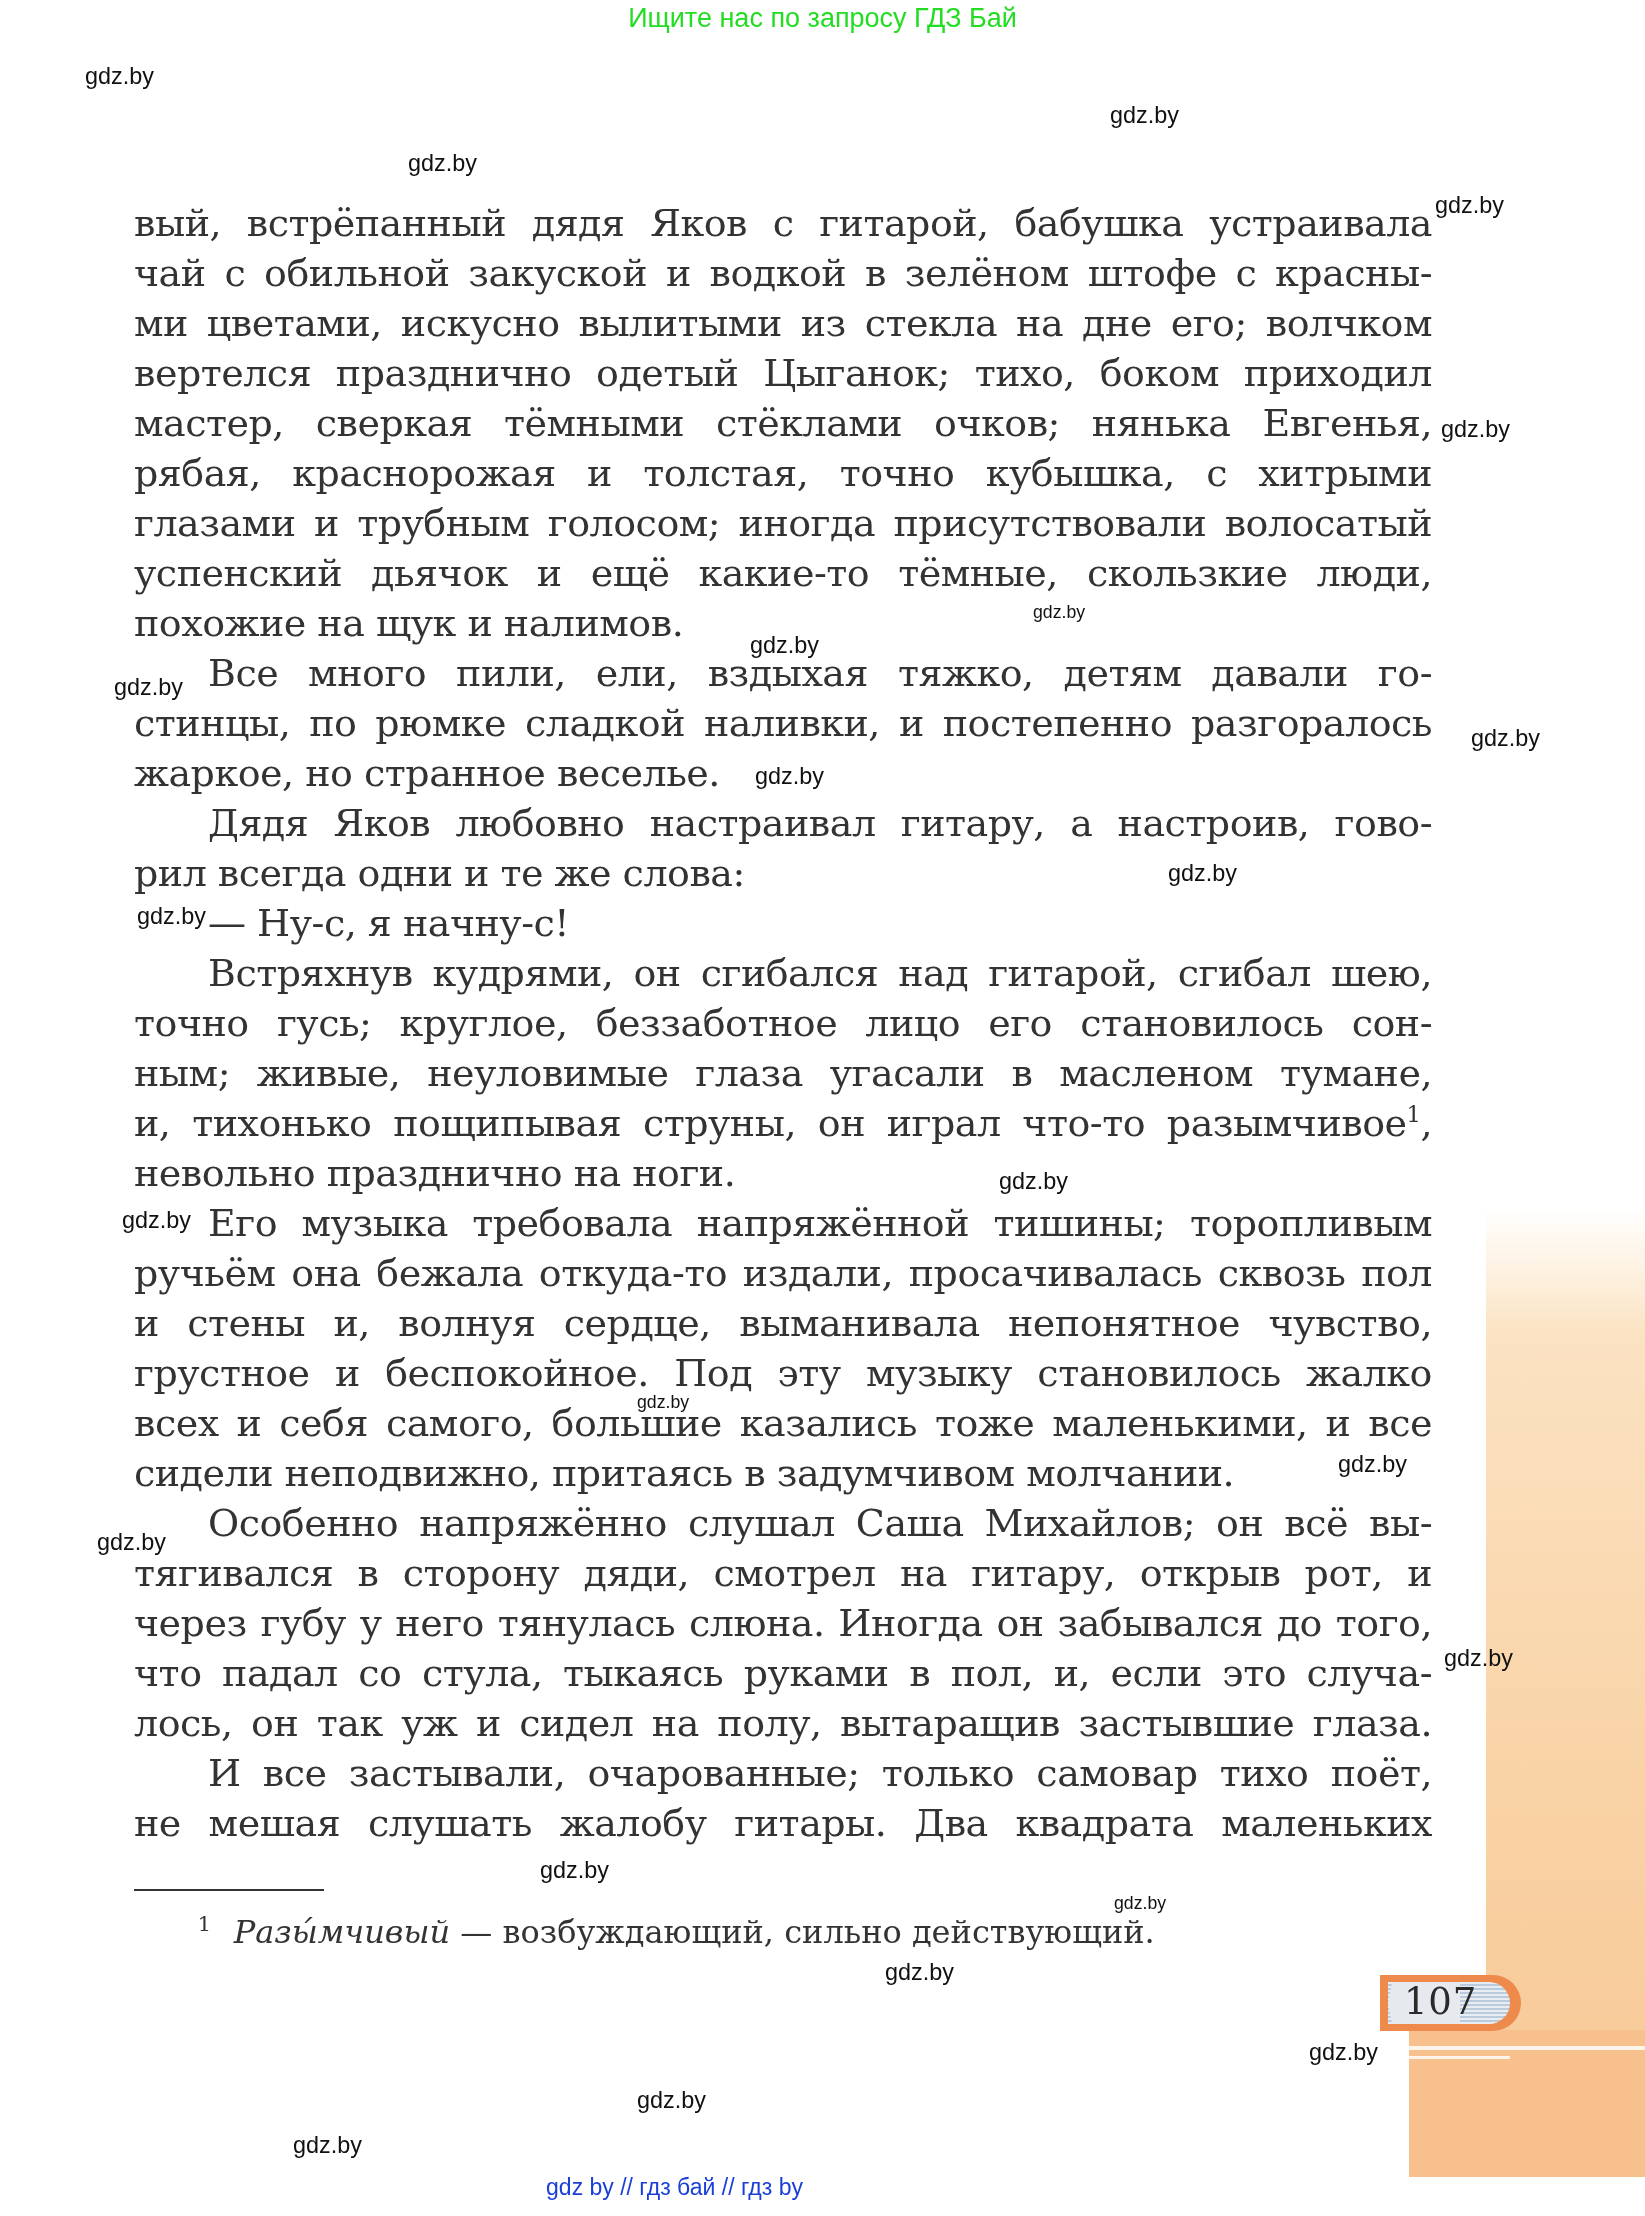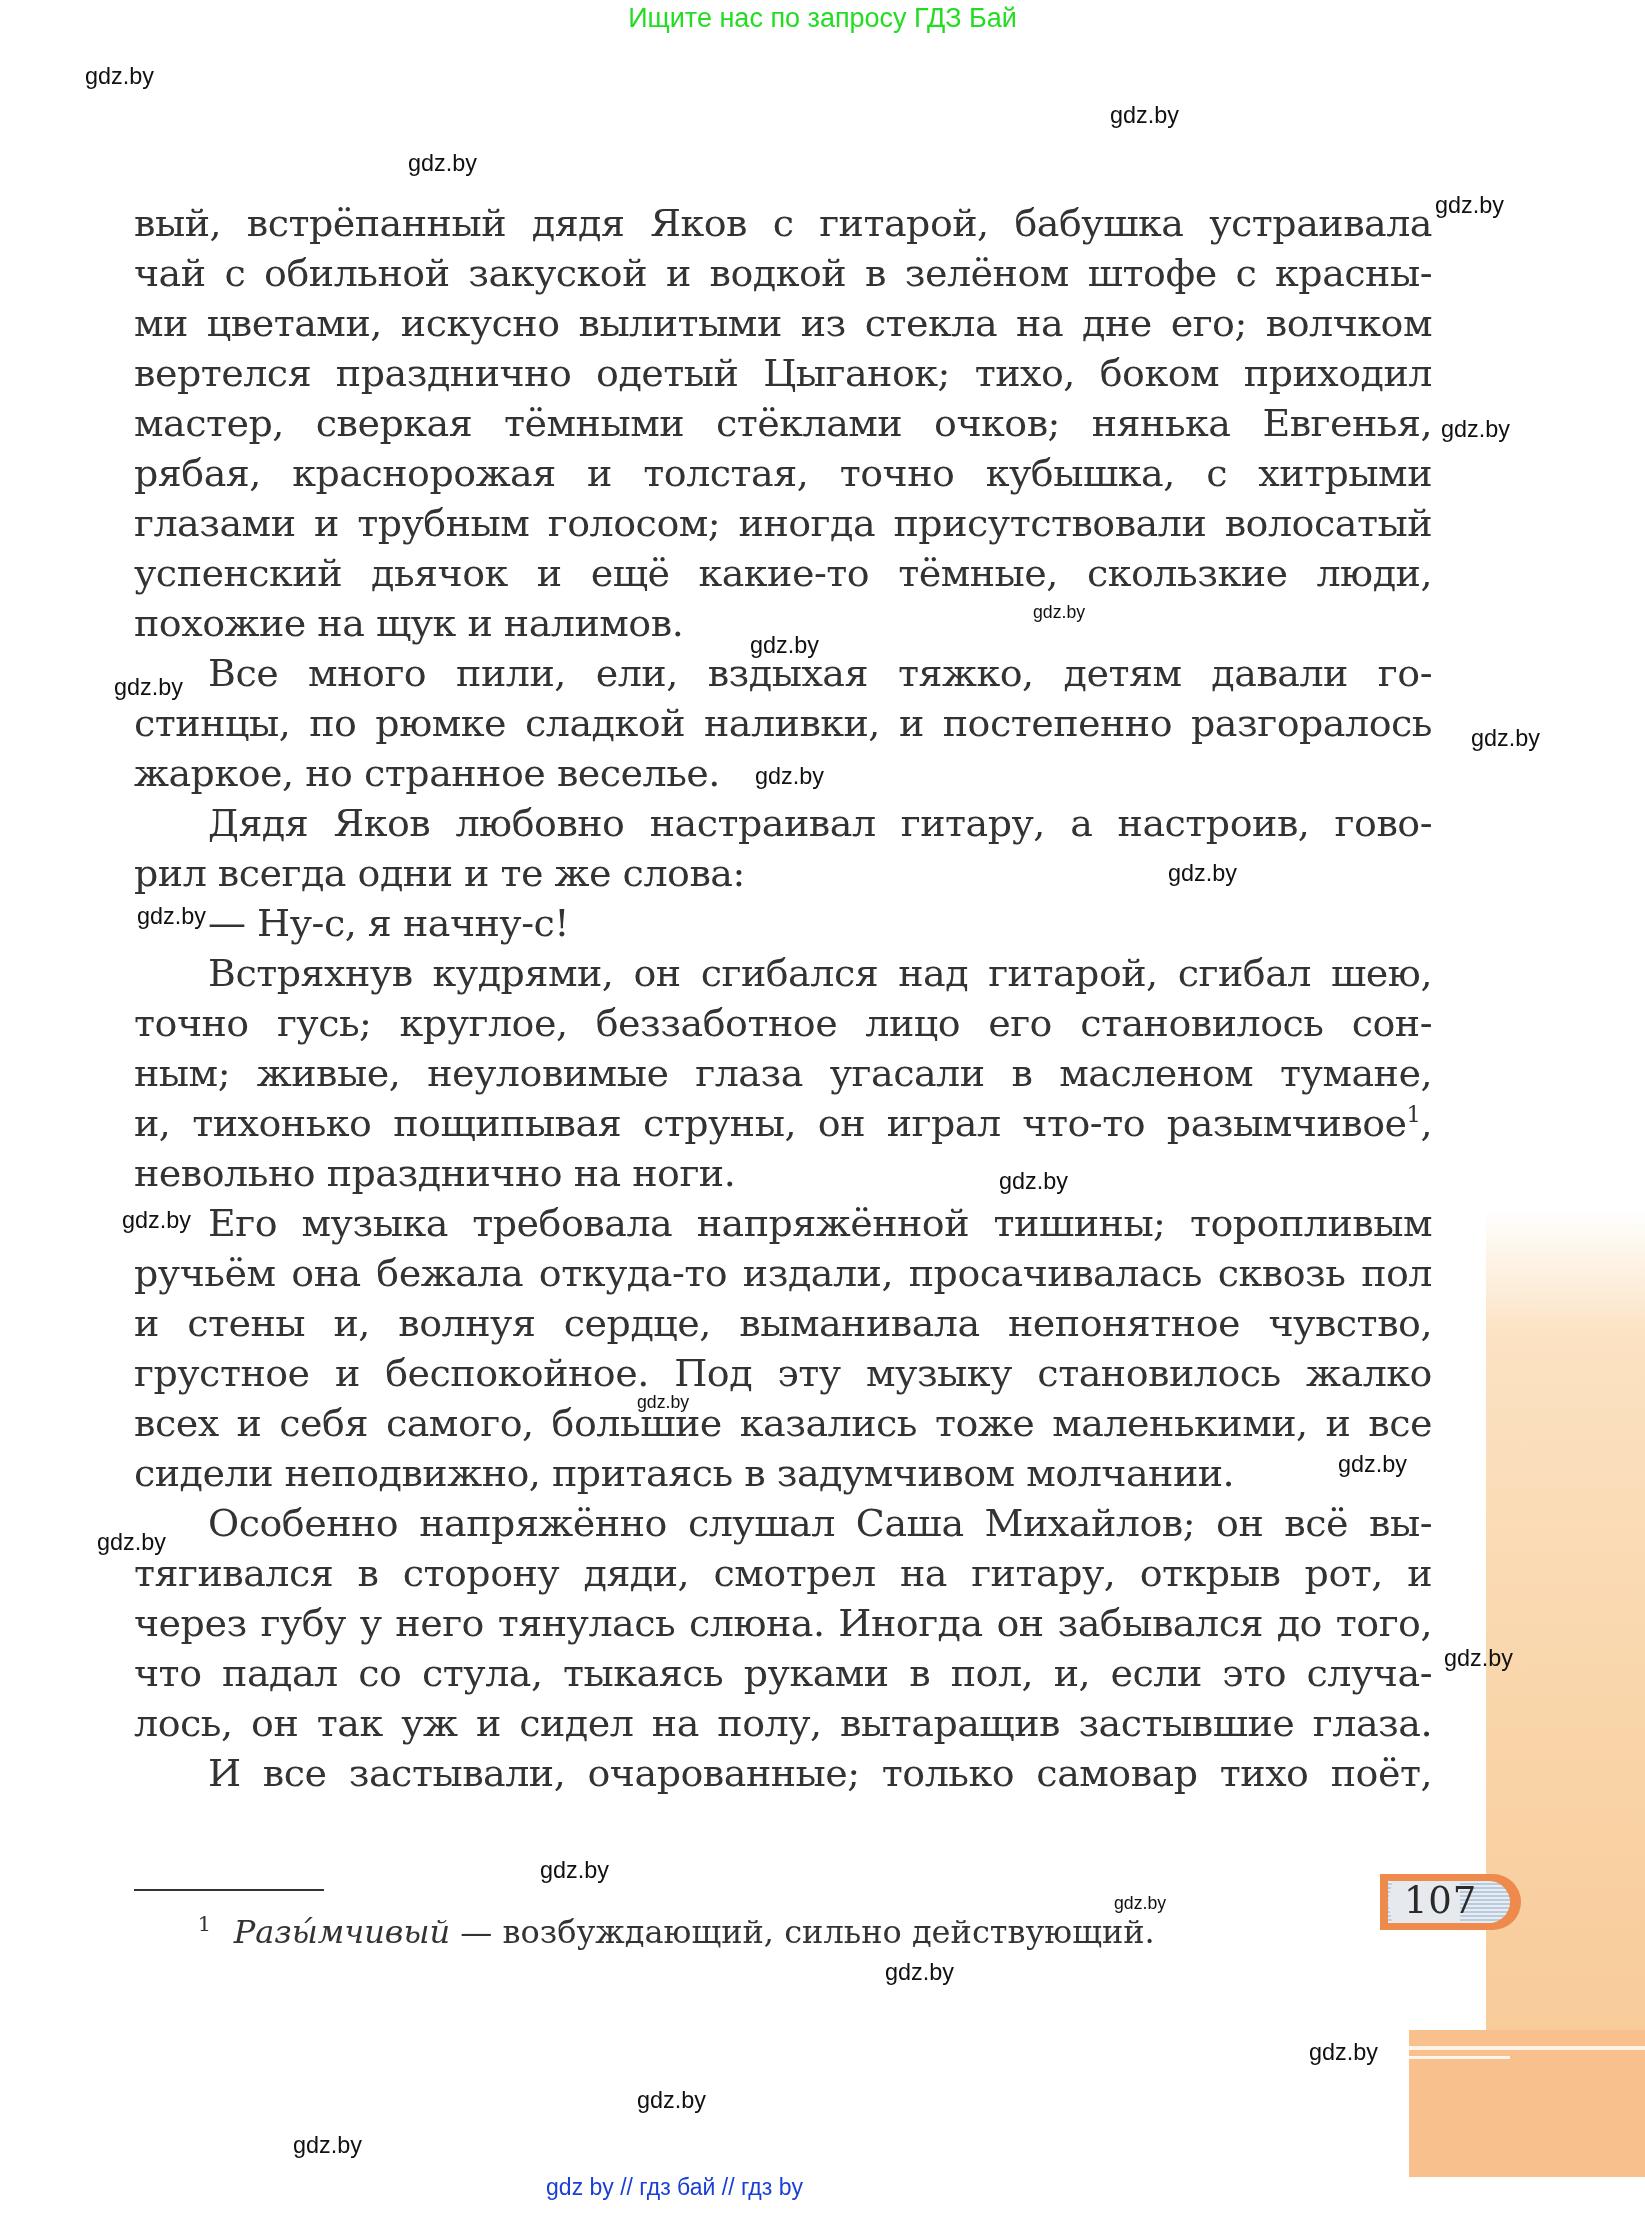--- a/index.html
+++ b/index.html
@@ -2,21 +2,21 @@
 <html style="font-size:13px"><head>
 <meta charset="utf-8">
 <style>
   html, body { margin:0; padding:0; }
   body { width:1645px; height:2216px; position:relative; background:#ffffff; overflow:hidden; font-family:"DejaVu Serif", serif; }
   .orange-panel { position:absolute; left:1486px; top:1208px; width:159px; height:968px;
     background: linear-gradient(to bottom, rgba(252,224,190,0) 0px, #fbe2c2 129px, #f9d3a6 564px, #f8c795 966px); }
   .orange-panel-ext { position:absolute; left:1409px; top:2030px; width:236px; height:147px; background:#f8c08d; }
   .stripe1 { position:absolute; left:1409px; top:2046px; width:236px; height:4px; background:#fff4ea; }
   .stripe2 { position:absolute; left:1409px; top:2056px; width:101px; height:3.2px; background:#fff4ea; }
-  .page-tab { position:absolute; left:1380px; top:1874px; width:141px; height:44px; }
+  .page-tab { position:absolute; left:1380px; top:1975px; width:141px; height:44px; }
   .page-tab .outer { position:absolute; left:0; top:0; width:141px; height:56px; background:#ee8a4c; border-radius:0 29px 29px 0; }
   .page-tab .inner { position:absolute; left:8px; top:7.2px; width:122px; height:42px; border-radius:0 22.6px 22.6px 0;
     background: repeating-linear-gradient(to bottom, #e8edf3 0px, #e8edf3 2.4px, #b9cbdc 2.4px, #b9cbdc 4px); }
   .page-tab .inner-left { position:absolute; left:8px; top:7.2px; width:72px; height:42px; background:#e6e9ee; clip-path: polygon(6% 0, 100% 0, 100% 100%, 6% 100%, 0 50%); }
   .page-num { position:absolute; left:24px; top:4.8px; font-family:"DejaVu Serif", serif; font-size:37px; color:#2a2a2a; letter-spacing:0.8px; }
   .top-banner { position:absolute; top:3.2px; left:0; width:1645px; text-align:center; color:#22dd22; font-family:"Liberation Sans", sans-serif; font-size:27px; }
   .wm { position:absolute; font-family:"Liberation Sans", sans-serif; font-size:23.4px; color:#111; white-space:nowrap; }
   .wm.small { font-size:17.7px; }
   .text-block { position:absolute; left:134px; top:198px; width:1298px; }
   .line { height:50px; line-height:50px; font-size:38px; color:#333; white-space:nowrap; text-align:justify; text-align-last:justify; font-family:"DejaVu Serif", serif; letter-spacing:-0.5px; }
@@ -65,20 +65,21 @@
     <div class="line"><span>и стены и, волнуя сердце, выманивала непонятное чувство,</span></div>
     <div class="line"><span>грустное и беспокойное. Под эту музыку становилось жалко</span></div>
     <div class="line"><span>всех и себя самого, большие казались тоже маленькими, и все</span></div>
     <div class="line last"><span>сидели неподвижно, притаясь в задумчивом молчании.</span></div>
     <div class="line indent"><span>Особенно напряжённо слушал Саша Михайлов; он всё вы-</span></div>
     <div class="line"><span>тягивался в сторону дяди, смотрел на гитару, открыв рот, и</span></div>
     <div class="line"><span>через губу у него тянулась слюна. Иногда он забывался до того,</span></div>
     <div class="line"><span>что падал со стула, тыкаясь руками в пол, и, если это случа-</span></div>
     <div class="line"><span>лось, он так уж и сидел на полу, вытаращив застывшие глаза.</span></div>
     <div class="line indent"><span>И все застывали, очарованные; только самовар тихо поёт,</span></div>
+    <div class="line"><span>не мешая слушать жалобу гитары. Два квадрата маленьких</span></div>
   </div>
 
 <div class="footnote-rule"></div>
 <div class="footnote">
   <span class="fn-mark">1</span><span class="term">Разы́мчивый</span><span> — возбуждающий, сильно действующий.</span>
 </div>
 
 <div class="page-tab">
   <div class="outer"></div>
   <div class="inner"></div>

